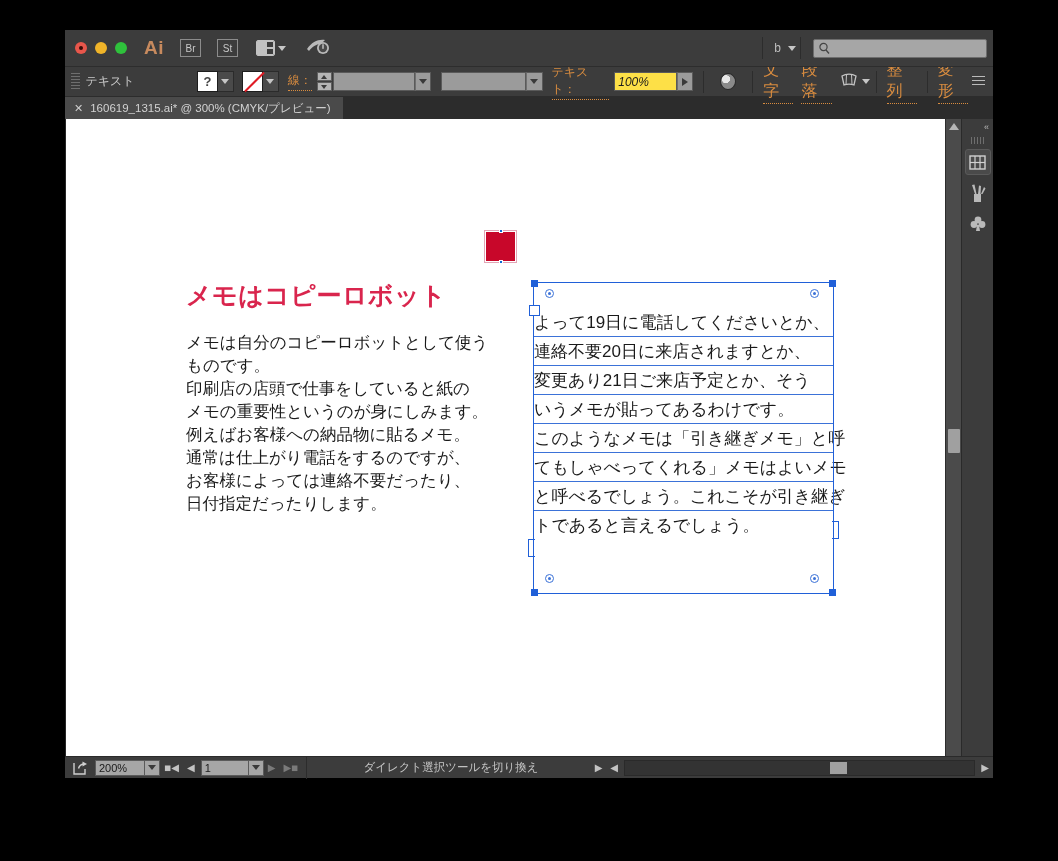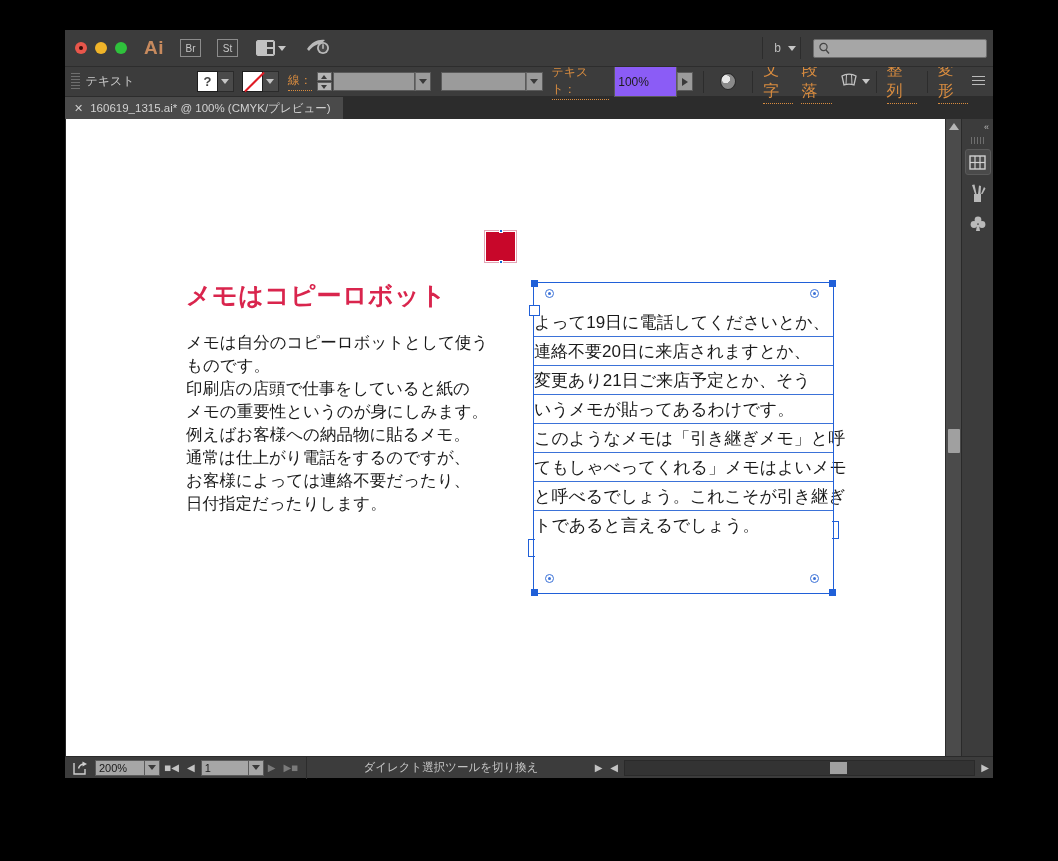--- a/index.html
+++ b/index.html
@@ -109,23 +109,23 @@
   }
   .field-gray {
     height: 19px; background: #9b9b9b; border: 1px solid #5a5a5a;
   }
   .field-dd {
     width: 17px; height: 19px; background: #9b9b9b;
     border: 1px solid #5a5a5a; border-left: 1px solid #6f6f6f;
     display: flex; align-items: center; justify-content: center;
   }
   .txtfield {
-    height: 31px; background: #8b5cf6; border: 1px solid #5a5a5a;
+    height: 19px; background: #fde047; border: 1px solid #5a5a5a;
     color: #1c1c1c; font-size: 12px; padding: 0 3px;
-    display: flex; align-items: center;
+    display: flex; align-items: center; font-style: italic;
   }
   .arrow-r {
     width: 0; height: 0; border-top: 4px solid transparent;
     border-bottom: 4px solid transparent; border-left: 6px solid #3a3a3a;
   }
   .caret-dark {
     width: 0; height: 0; border-left: 4px solid transparent;
     border-right: 4px solid transparent; border-top: 5px solid #3a3a3a;
   }
   .circ-ic {
@@ -400,21 +400,21 @@
     <div class="menu-orange">変形</div>
 
     <div class="ctrl-right">
       <div class="hamb"></div>
     </div>
   </div>
 
   <div class="tabbar">
     <div class="doctab">
       <span class="tab-x">✕</span>
-      <span>160619_1315.ai* @ 100% (CMYK/プレビュー)</span>
+      <span>160619_1315.ai* @ 300% (CMYK/プレビュー)</span>
     </div>
   </div>
 
   <div class="workspace">
 
     <div class="canvas-wrap">
       <div class="artboard">
 
         <div class="red-square">
           <div class="frame"></div>

